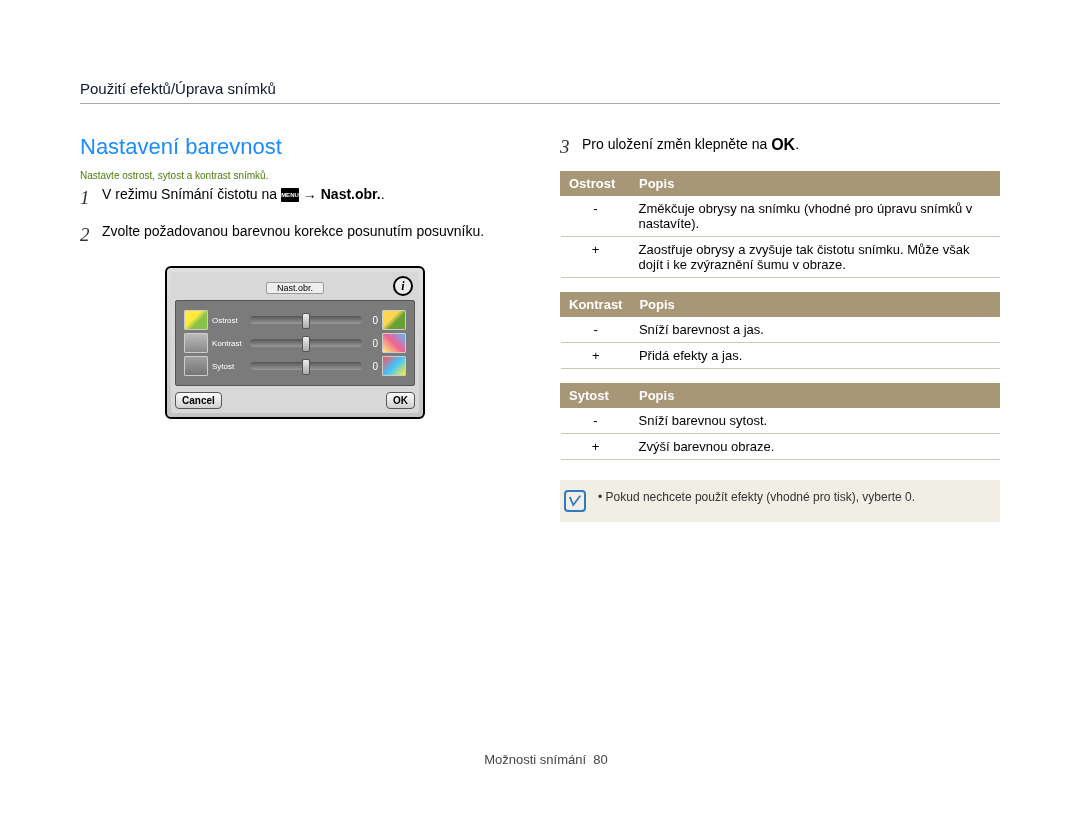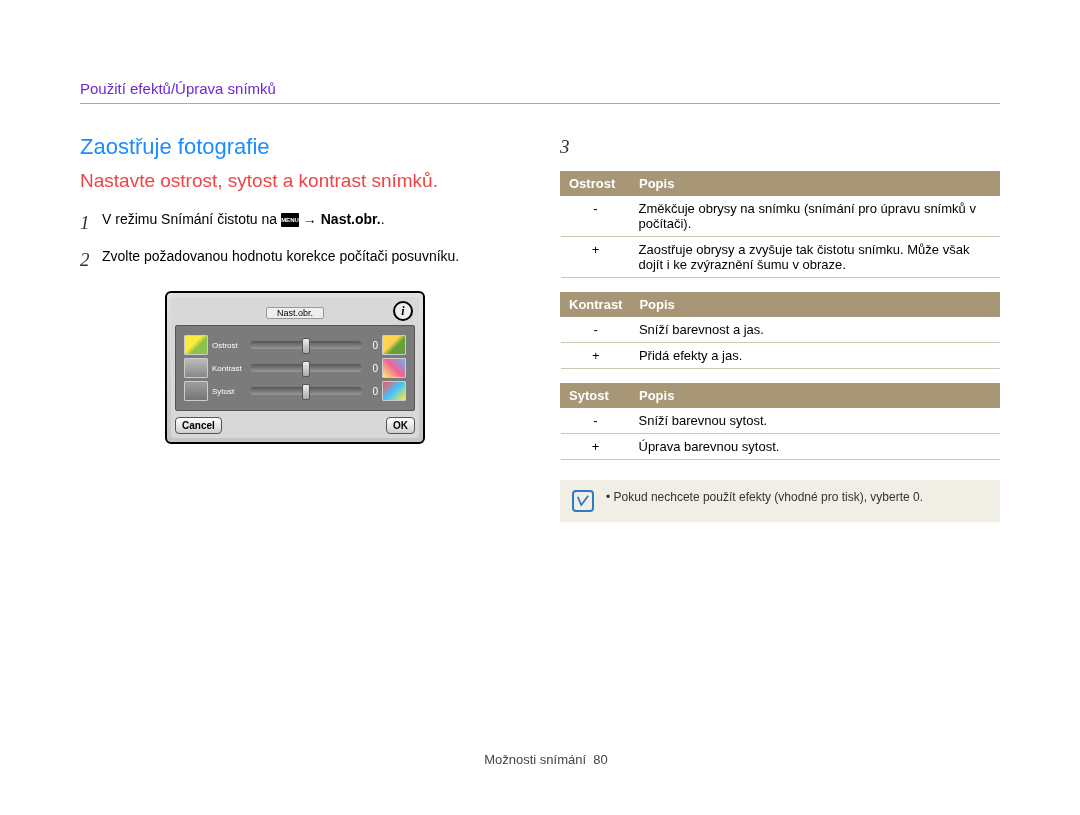--- a/index.html
+++ b/index.html
@@ -7,41 +7,41 @@
     font-family: Arial, Helvetica, sans-serif;
     background: #fff;
     color: #000;
     width: 1080px;
     height: 815px;
     position: relative;
     padding: 80px 80px 0 80px;
   }
   .breadcrumb {
     font-size: 15px;
-    color: #6d28d9;
+    color: #0f172a;
     border-bottom: 1px solid #aaa;
     padding-bottom: 6px;
     margin-bottom: 30px;
   }
   .columns {
     display: flex;
     gap: 50px;
   }
   .left-col { width: 430px; }
   .right-col { flex: 1; }
   .section-title {
     color: #1a8cff;
     font-size: 22px;
     font-weight: 400;
     margin-bottom: 10px;
   }
   .subtitle {
-    font-size: 19px;
-    color: #ef4444;
-    margin-bottom: 18px;
+    font-size: 10px;
+    color: #4d7c0f;
+    margin-bottom: 4px;
   }
   .step {
     display: flex;
     align-items: flex-start;
     margin-bottom: 10px;
     font-size: 14px;
     line-height: 1.4;
   }
   .step-num {
     font-style: italic;
@@ -199,21 +199,21 @@
     vertical-align: top;
   }
   .desc-table td:first-child {
     text-align: center;
     width: 70px;
   }
   
   .note {
     background: #f1eee5;
     display: flex;
-    padding: 10px 12px;
+    padding: 10px 4px;
     gap: 12px;
     font-size: 12px;
     color: #333;
     margin-top: 20px;
   }
   .note-icon {
     width: 22px; height: 22px;
     border: 2px solid #2d7cc1;
     border-radius: 4px;
     display:flex; align-items:center; justify-content:center;
@@ -236,36 +236,36 @@
   }
 </style>
 </head>
 <body>
 
 <div class="breadcrumb">Použití efektů/Úprava snímků</div>
 
 <div class="columns">
 
   <div class="left-col">
-    <h2 class="section-title">Zaostřuje fotografie</h2>
+    <h2 class="section-title">Nastavení barevnost</h2>
     <p class="subtitle">Nastavte ostrost, sytost a kontrast snímků.</p>
 
     <div class="step">
       <span class="step-num">1</span>
       <span class="step-text">
         <span>V režimu Snímání čistotu na </span>
         <span class="icon-menu">MENU</span>
         <span> → </span>
         <span class="bold">Nast.obr.</span><span>.</span>
       </span>
     </div>
 
     <div class="step">
       <span class="step-num">2</span>
-      <span class="step-text">Zvolte požadovanou hodnotu korekce počítači posuvníku.</span>
+      <span class="step-text">Zvolte požadovanou barevnou korekce posunutím posuvníku.</span>
     </div>
 
     <div class="camera-screen">
       <div class="camera-inner">
         <div class="camera-header">
           <span style="width:20px"></span>
           <span class="cam-title-wrap"><span class="cam-title">Nast.obr.</span></span>
           <span class="info-icon">i</span>
         </div>
         <div class="sliders">
@@ -295,31 +295,35 @@
           <span class="cam-btn">Cancel</span>
           <span class="cam-btn">OK</span>
         </div>
       </div>
     </div>
   </div>
 
   <div class="right-col">
     <div class="step">
       <span class="step-num">3</span>
+      <span class="step-text">
+        <span>Pro uložení změn klepněte na </span>
+        <span class="icon-ok">OK</span><span>.</span>
+      </span>
     </div>
 
     <table class="desc-table">
       <tbody>
           <tr>
         <th>Ostrost</th>
         <th>Popis</th>
       </tr>
       <tr>
         <td>-</td>
-        <td>Změkčuje obrysy na snímku (snímání pro úpravu snímků v počítači).</td>
+        <td>Změkčuje obrysy na snímku (vhodné pro úpravu snímků v nastavíte).</td>
       </tr>
       <tr>
         <td>+</td>
         <td>Zaostřuje obrysy a zvyšuje tak čistotu snímku. Může však dojít i ke zvýraznění šumu v obraze.</td>
       </tr>
     </tbody>
       </table>
 
     <table class="desc-table">
       <tbody>
@@ -343,21 +347,21 @@
           <tr>
         <th>Sytost</th>
         <th>Popis</th>
       </tr>
       <tr>
         <td>-</td>
         <td>Sníží barevnou sytost.</td>
       </tr>
       <tr>
         <td>+</td>
-        <td>Úprava barevnou sytost.</td>
+        <td>Zvýší barevnou obraze.</td>
       </tr>
     </tbody>
       </table>
 
     <div class="note">
       <div class="note-icon">
         <svg viewBox="0 0 24 24">
             <path fill="none" stroke="#2d7cc1" stroke-width="3" d="M3 5l6 14L21 3"></path>
           </svg>
       </div>

